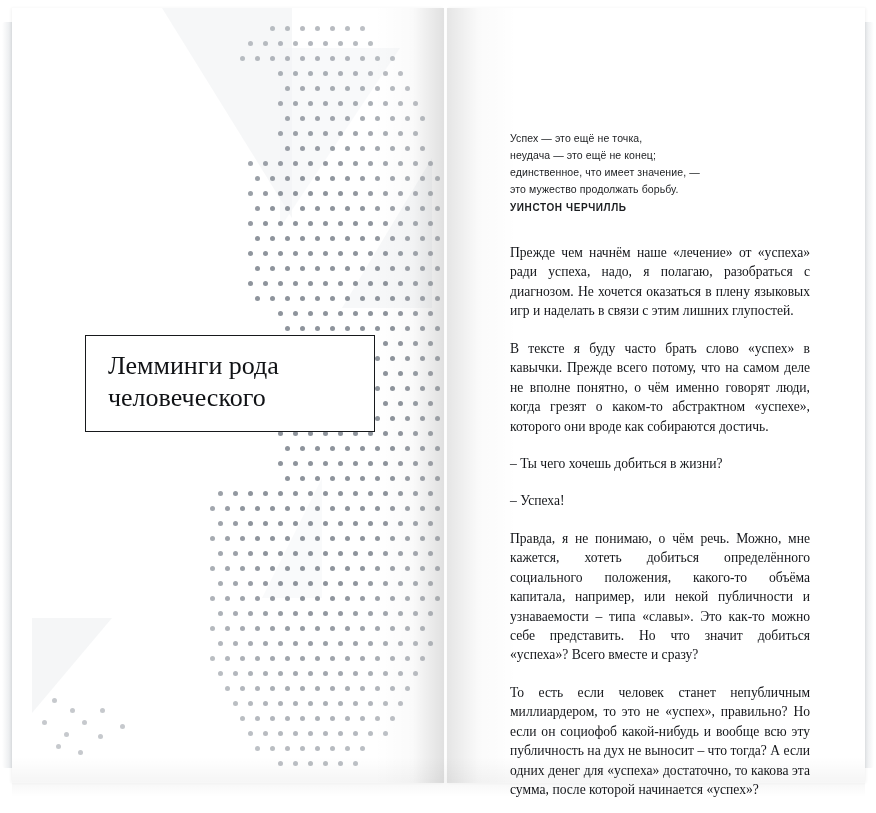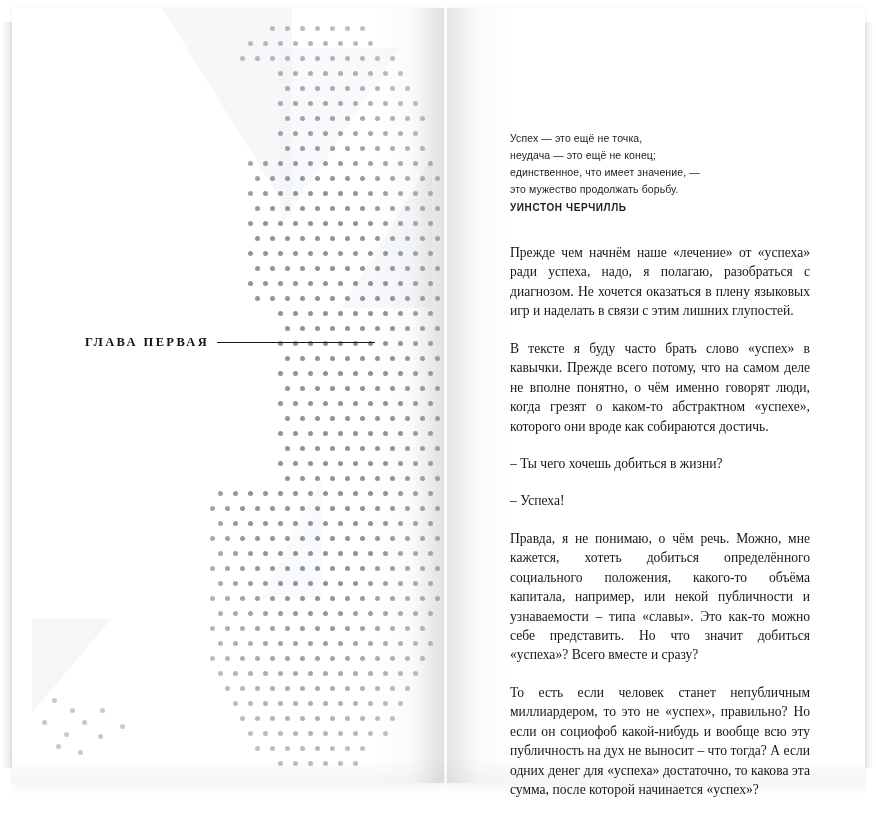--- a/index.html
+++ b/index.html
@@ -836,23 +836,23 @@
         <span style="left: 52px; top: 724px; opacity: 0.5;"></span>
         <span style="left: 70px; top: 712px; opacity: 0.5;"></span>
         <span style="left: 44px; top: 736px; opacity: 0.5;"></span>
         <span style="left: 66px; top: 742px; opacity: 0.5;"></span>
         <span style="left: 86px; top: 726px; opacity: 0.5;"></span>
         <span style="left: 88px; top: 700px; opacity: 0.5;"></span>
         <span style="left: 108px; top: 716px; opacity: 0.5;"></span>
       </div>
 
     <div class="chapter-block">
-      <div class="chapter-label-row">
-        <div class="chapter-label">ГЛАВА ПЕРВАЯ</div>
-        <div class="chapter-rule"></div>
+      <div class="chapter-title-box">
+        <div class="chapter-title">Лемминги рода
+человеческого</div>
       </div>
     </div>
   </div>
 
   <div class="page page-right"></div>
 
   <div class="epigraph">
     <span style="white-space: pre-line;">Успех — это ещё не точка,
 неудача — это ещё не конец;
 единственное, что имеет значение, —

